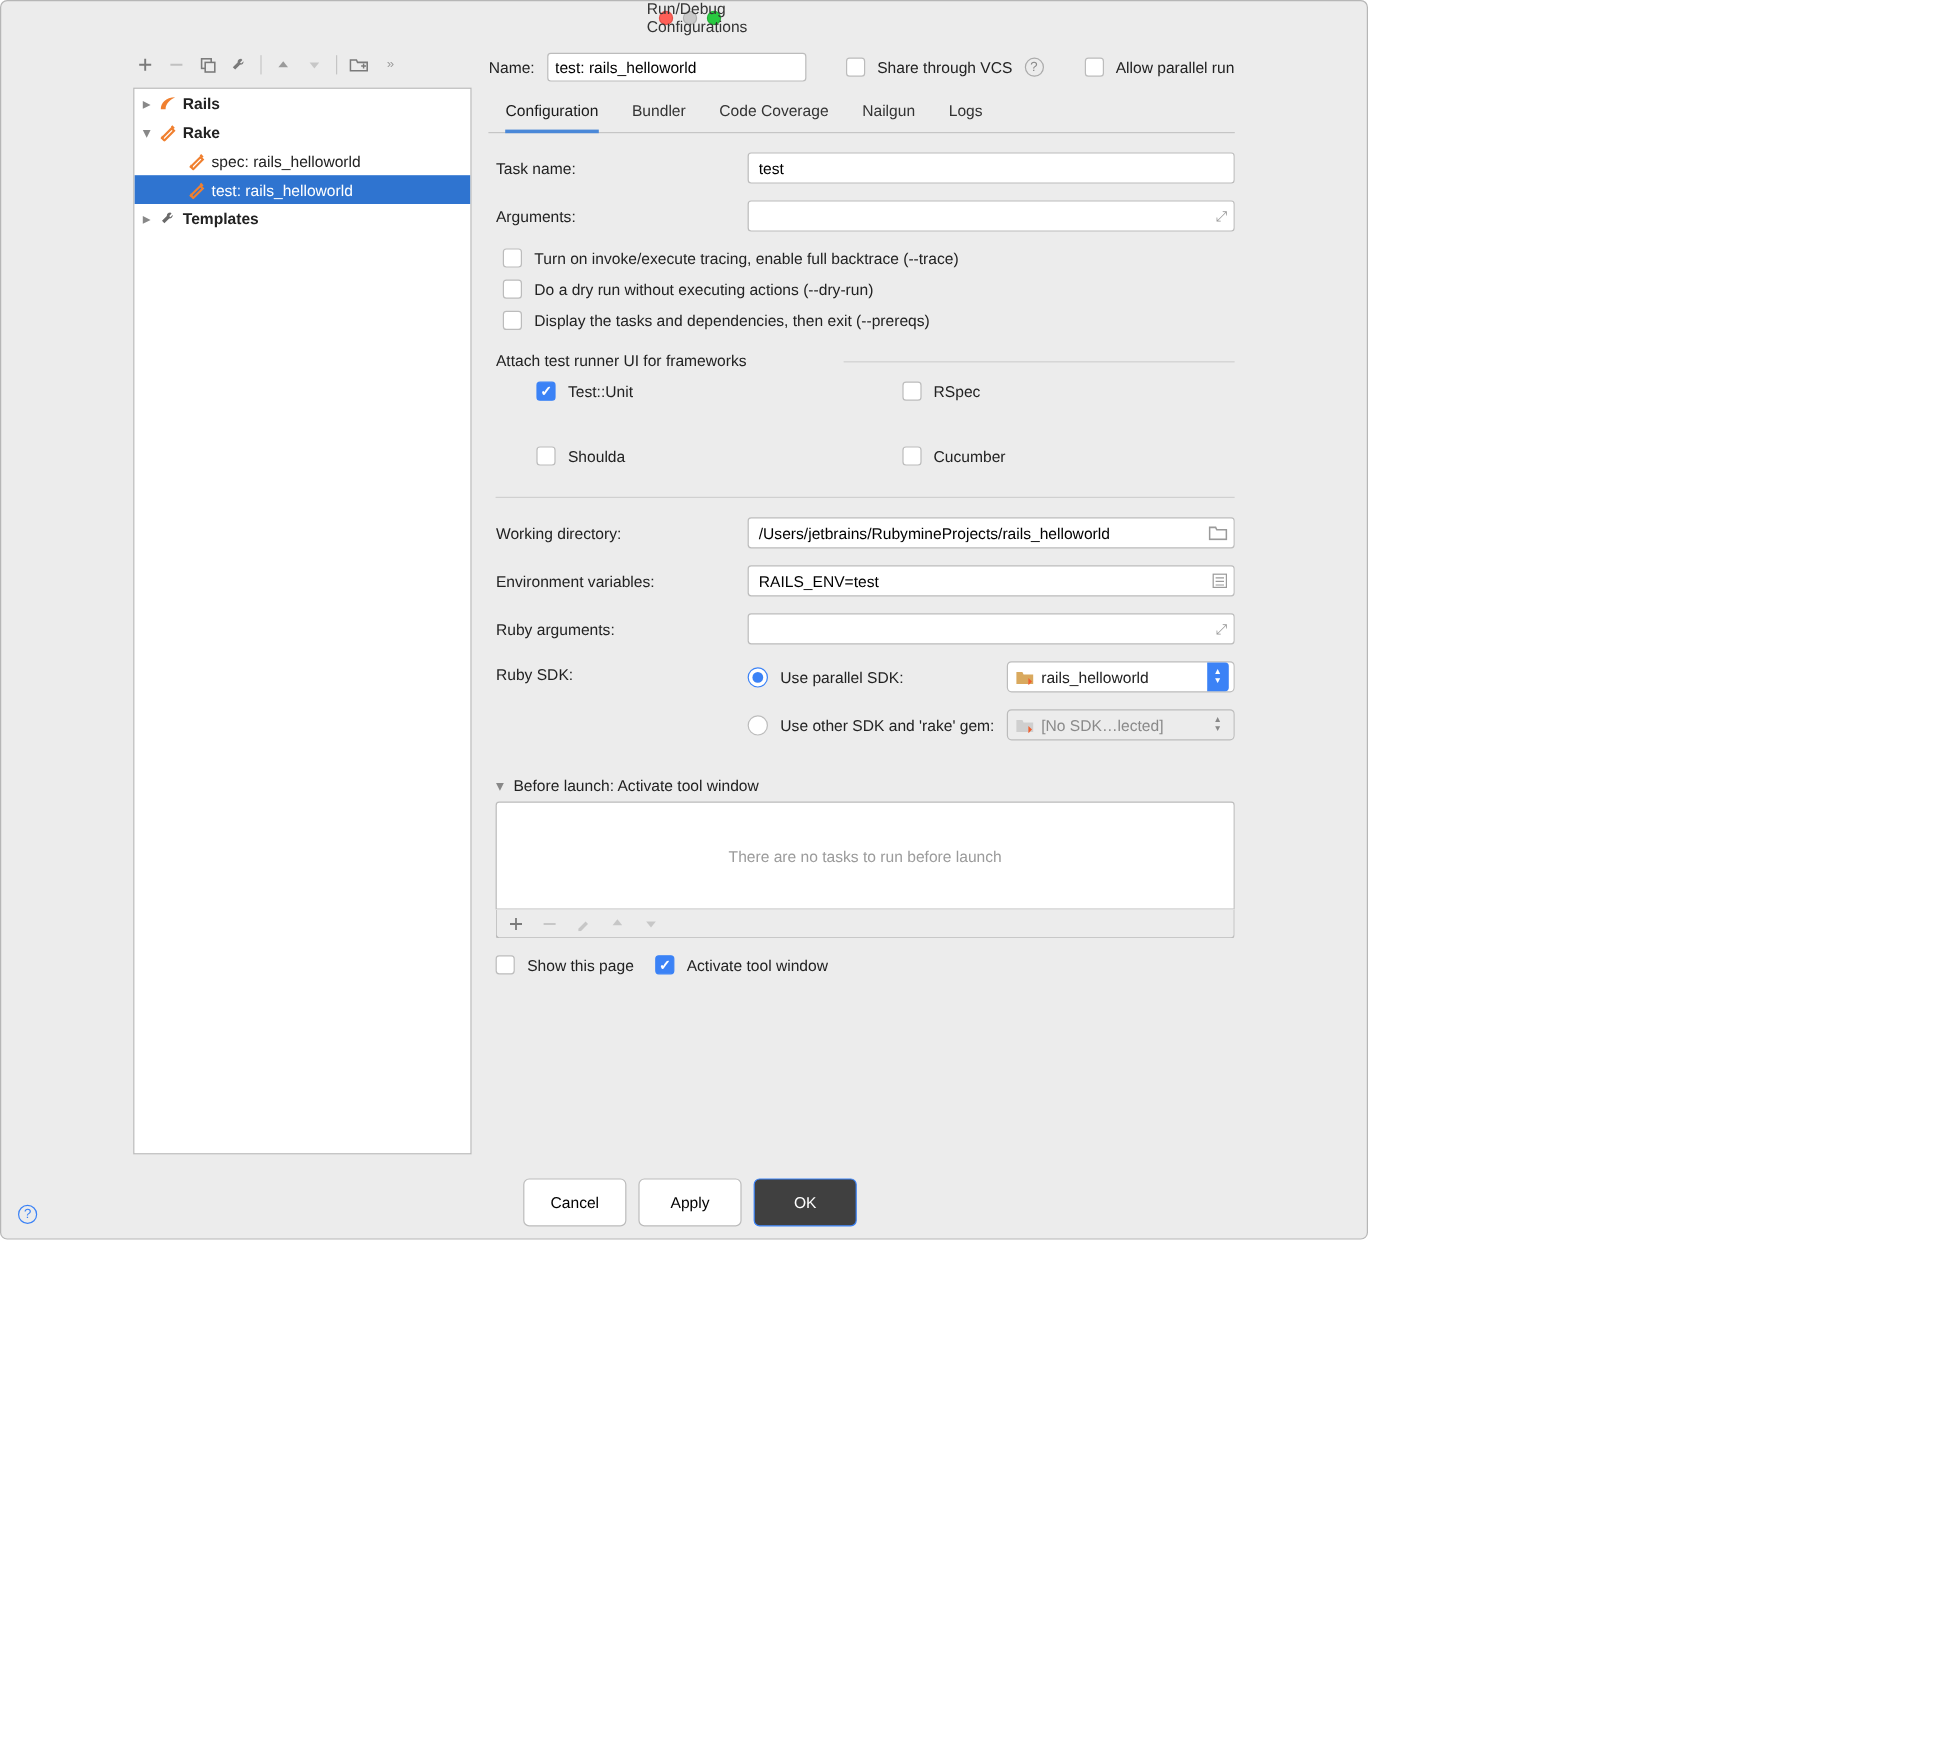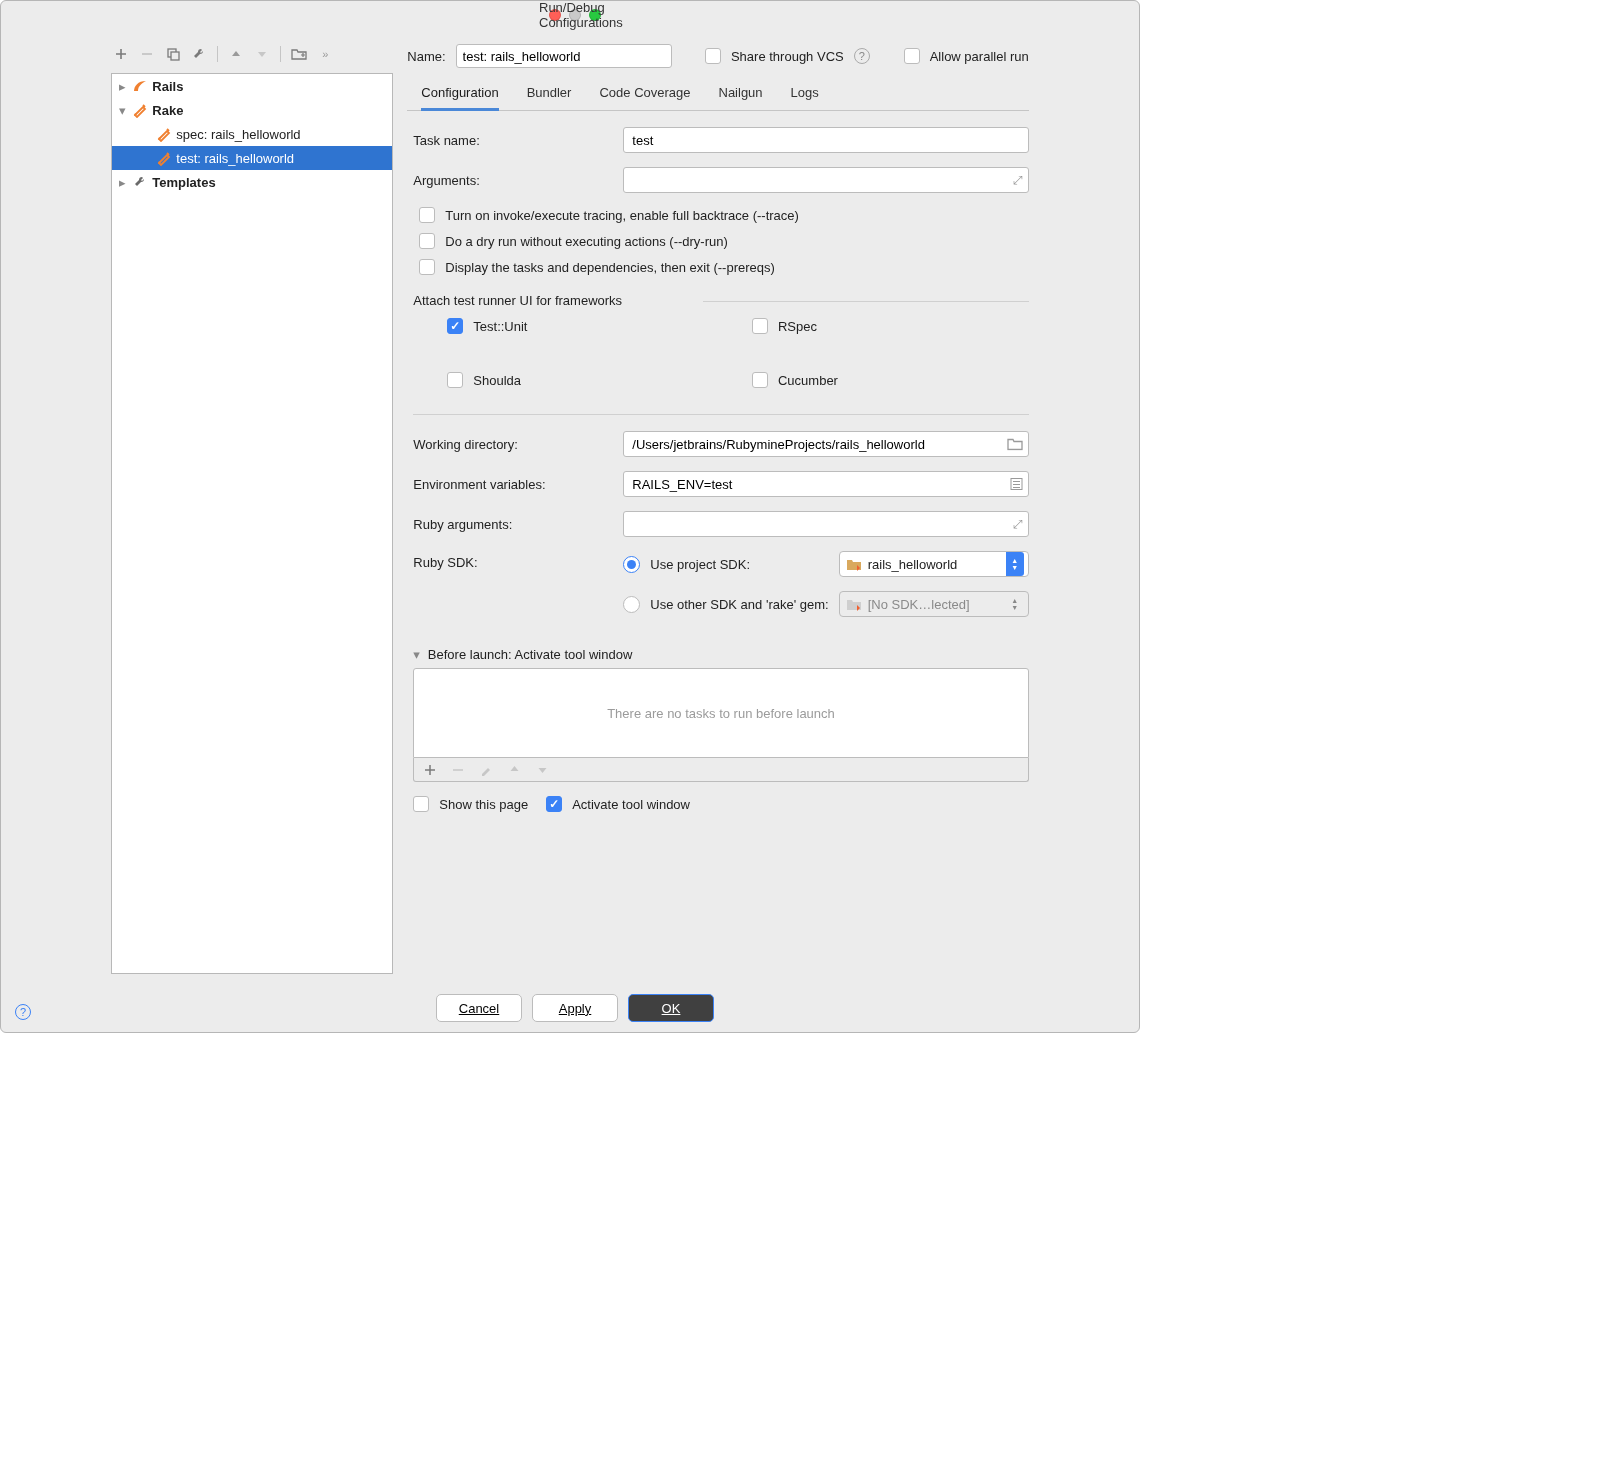--- a/index.html
+++ b/index.html
@@ -58,21 +58,21 @@
 .dd-cap.blue { background: #3b82f6; border-radius: 0 3px 3px 0; }
 .dd-cap span { font-size: 7px; line-height: 7px; }
 .dd-cap.blue span { color: #fff; }
 .dd-cap.gray span { color: #888; }
 .dropdown.disabled { background: #ececec; color: #8a8a8a; }
 .before-section { margin-top: 30px; }
 .before-title { display: flex; align-items: center; gap: 8px; font-size: 13px; margin-bottom: 6px;}
 .before-box { border: 1px solid #bcbcbc; border-radius: 3px 3px 0 0; background: #fff; height: 90px; display: flex; align-items: center; justify-content: center; color: #9b9b9b; font-size: 13px; }
 .before-tb { height: 24px; background: #ececec; border: 1px solid #bcbcbc; border-top: none; border-radius: 0 0 3px 3px; display: flex; align-items: center; gap: 12px; padding-left: 8px; }
 .footer { display: flex; align-items: center; padding: 8px 14px 10px 14px; gap: 10px; }
-.btn { height: 28px; min-width: 86px; border: 1px solid #bcbcbc; border-radius: 5px; background: #fff; font-size: 13px; display: inline-flex; align-items: center; justify-content: center; padding: 0 16px; text-decoration: underline;}
+.btn { height: 40px; min-width: 86px; border: 1px solid #bcbcbc; border-radius: 5px; background: #fff; font-size: 13px; display: inline-flex; align-items: center; justify-content: center; padding: 0 16px;}
 .btn.primary { background: #404040; border-color: #3b82f6; color: #fff; }
 .help-corner { position: absolute; left: 14px; bottom: 12px; }
 svg { display: block; }
 .dim { color: #c0c0c0; }
 </style>
 </head>
 <body>
 
 <div class="window">
   <div class="titlebar">
@@ -282,21 +282,21 @@
             <input class="inp" value="" style="">
             <span class="inp-icon-r">⤢</span>
           </div>
         </div>
 
         <div class="form-row" style="align-items:flex-start">
           <span class="form-lbl" style="padding-top:4px">Ruby SDK:</span>
           <div class="form-ctl">
             <div class="sdk-row" style="margin-bottom:14px">
               <span class="radio checked"></span>
-              <span class="lbl" style="flex:1">Use project SDK:</span>
+              <span class="lbl" style="flex:1">Use parallel SDK:</span>
               <div class="dropdown">
                 <span>
                     <svg width="16" height="13" viewBox="0 0 16 13">
                       <path d="M1 2h5l1 2h8v8H1z" fill="#d9a95e"></path>
                       <path d="M11 13l3-3-3-3" fill="#f06030"></path>
                     </svg>
                   </span>
                 <span>rails_helloworld</span>
                 <span class="dd-cap blue">
                     <span>▲</span>

